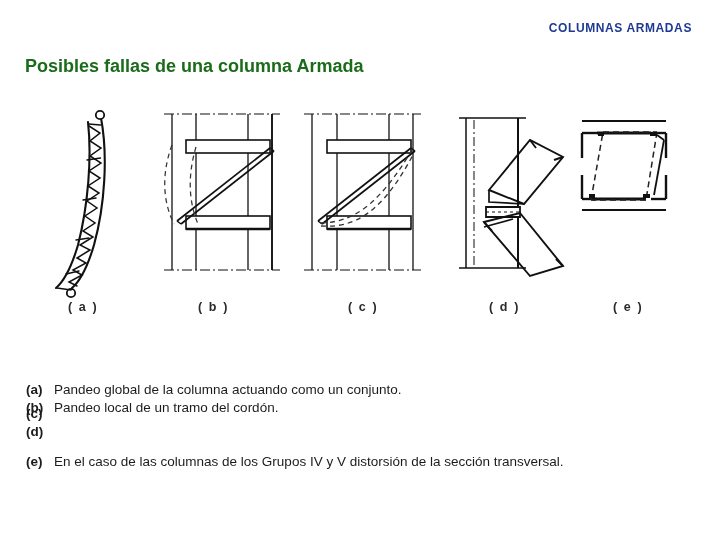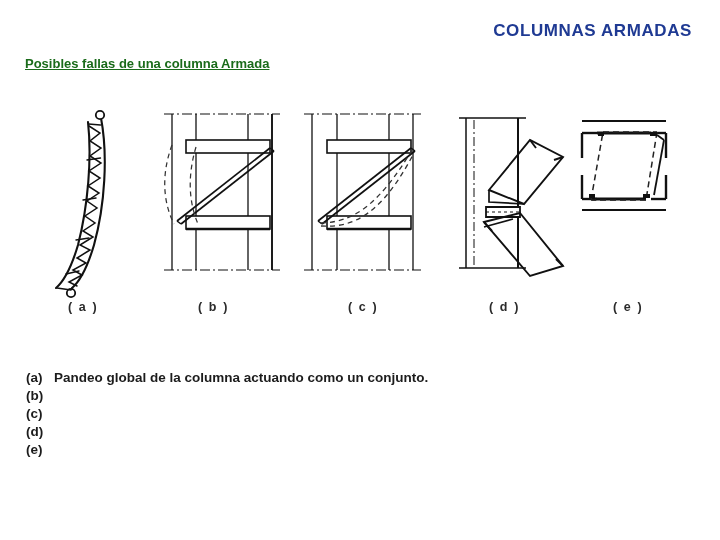--- a/index.html
+++ b/index.html
@@ -21,36 +21,35 @@
     width: 720px;
     height: 540px;
     background: #ffffff;
   }
 
   
   .slide-title {
     position: absolute;
     right: 28px;
     top: 21px;
-    font-size: 17px;
+    font-size: 12px;
     font-weight: bold;
     letter-spacing: 0.6px;
     color: #1f3a93;
     white-space: nowrap;
   }
 
   .slide-subtitle {
     position: absolute;
     left: 25px;
     top: 56px;
-    font-size: 13px;
+    font-size: 18px;
     font-weight: bold;
     color: #1a6b1a;
     white-space: nowrap;
-    text-decoration: underline;
   }
 
   
   .figure {
     position: absolute;
     left: 0;
     top: 100px;
     width: 720px;
     height: 230px;
   }
@@ -95,21 +94,22 @@
     color: #1c1c1c;
     font-family: "Liberation Sans", sans-serif;
     white-space: nowrap;
   }
   .legend-key {
     font-weight: bold;
     width: 28px;
     flex: 0 0 28px;
   }
   .legend-text {
-    font-weight: bold;
+    font-weight: normal;
+    margin-top: 12px;
   }
 </style>
 </head>
 <body>
 
 <div id="slide">
 
   <div class="slide-title">COLUMNAS ARMADAS</div>
 
   <div class="slide-subtitle">Posibles fallas de una columna Armada</div>
@@ -272,25 +272,27 @@
     <div class="panel-caption cap-e">( e )</div>
   </div>
 
   <div class="legend">
     <div class="legend-item">
       <span class="legend-key">(a)</span>
       <span class="legend-text">Pandeo global de la columna actuando como un conjunto.</span>
     </div>
     <div class="legend-item">
       <span class="legend-key">(b)</span>
+      <span class="legend-text">Pandeo local de un tramo del cordón.</span>
     </div>
     <div class="legend-item">
       <span class="legend-key">(c)</span>
     </div>
     <div class="legend-item">
       <span class="legend-key">(d)</span>
     </div>
     <div class="legend-item">
       <span class="legend-key">(e)</span>
+      <span class="legend-text">En el caso de  las columnas de los Grupos IV y V distorsión de la sección transversal.</span>
     </div>
   </div>
 
 </div>
 
 </body></html>

